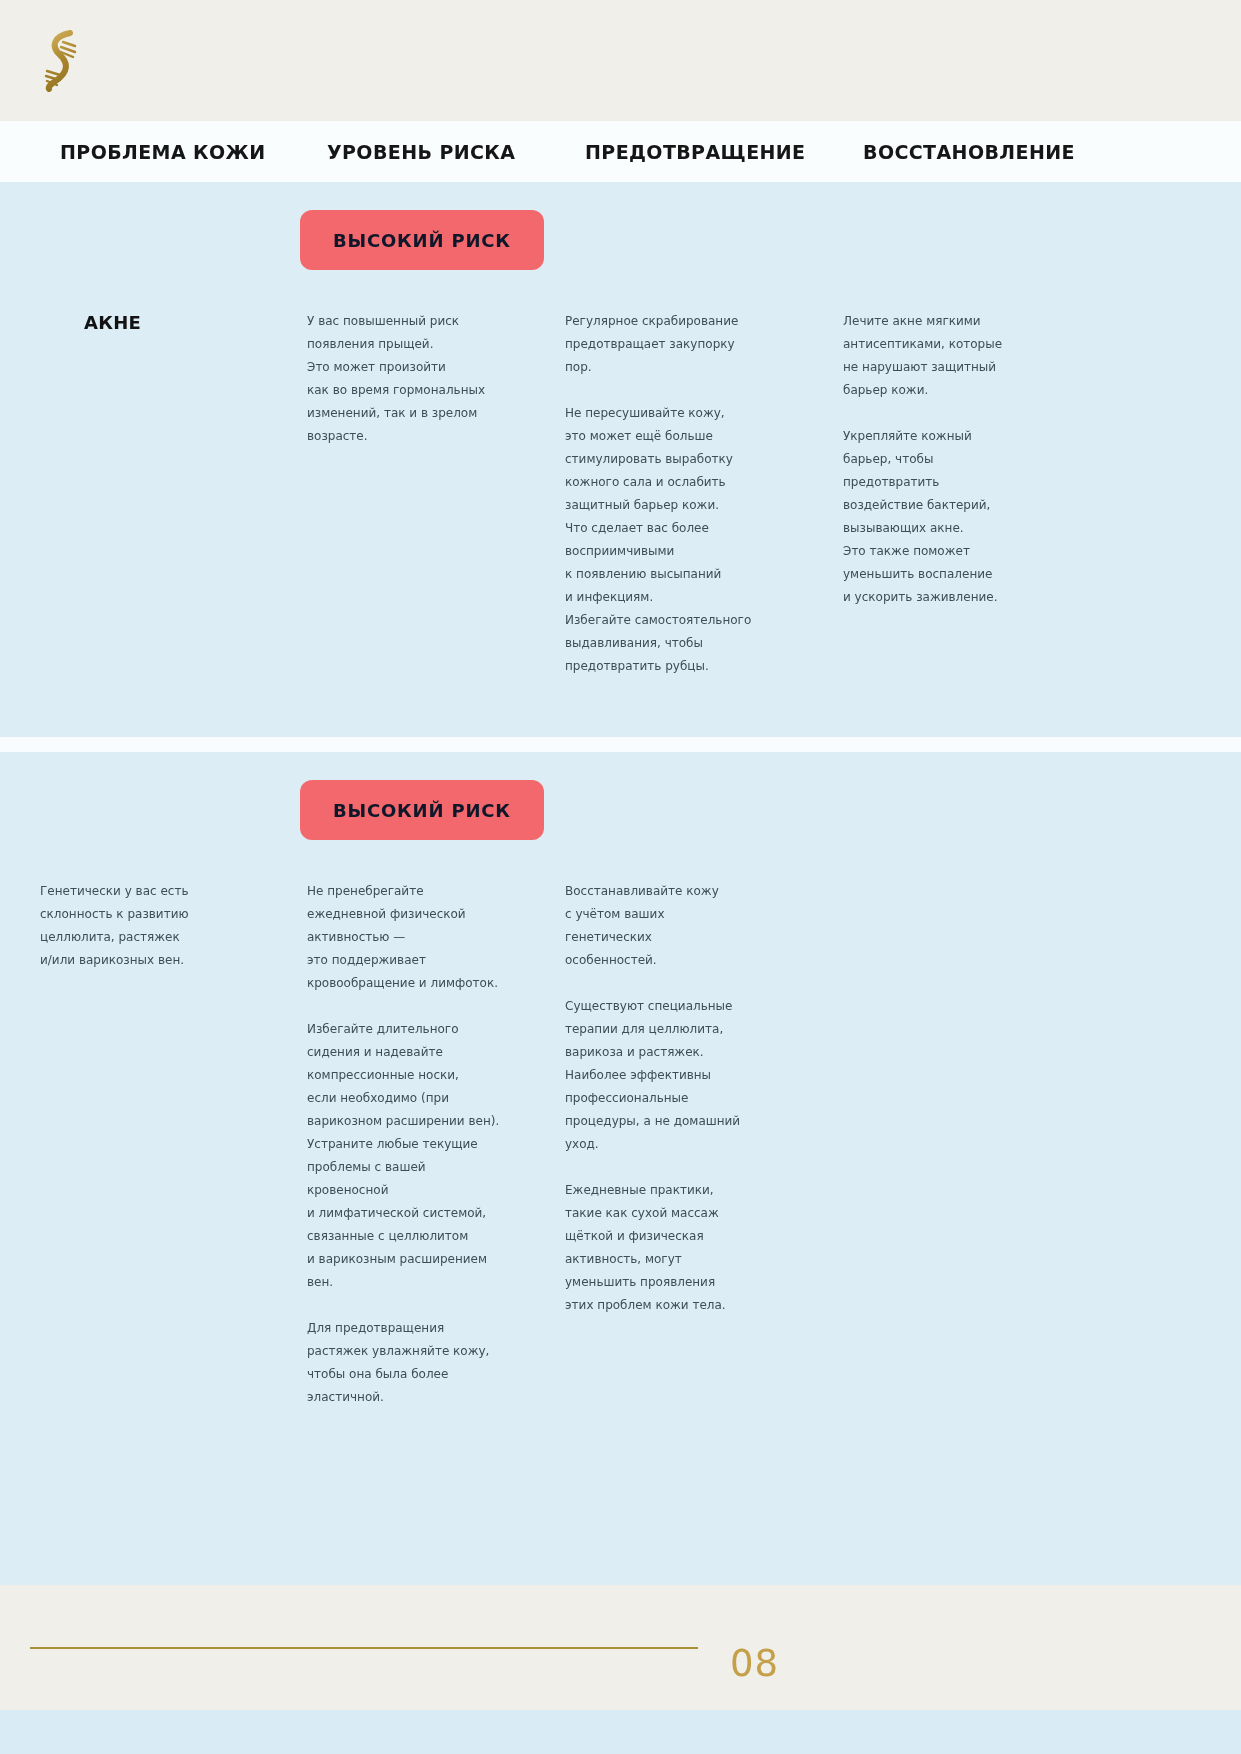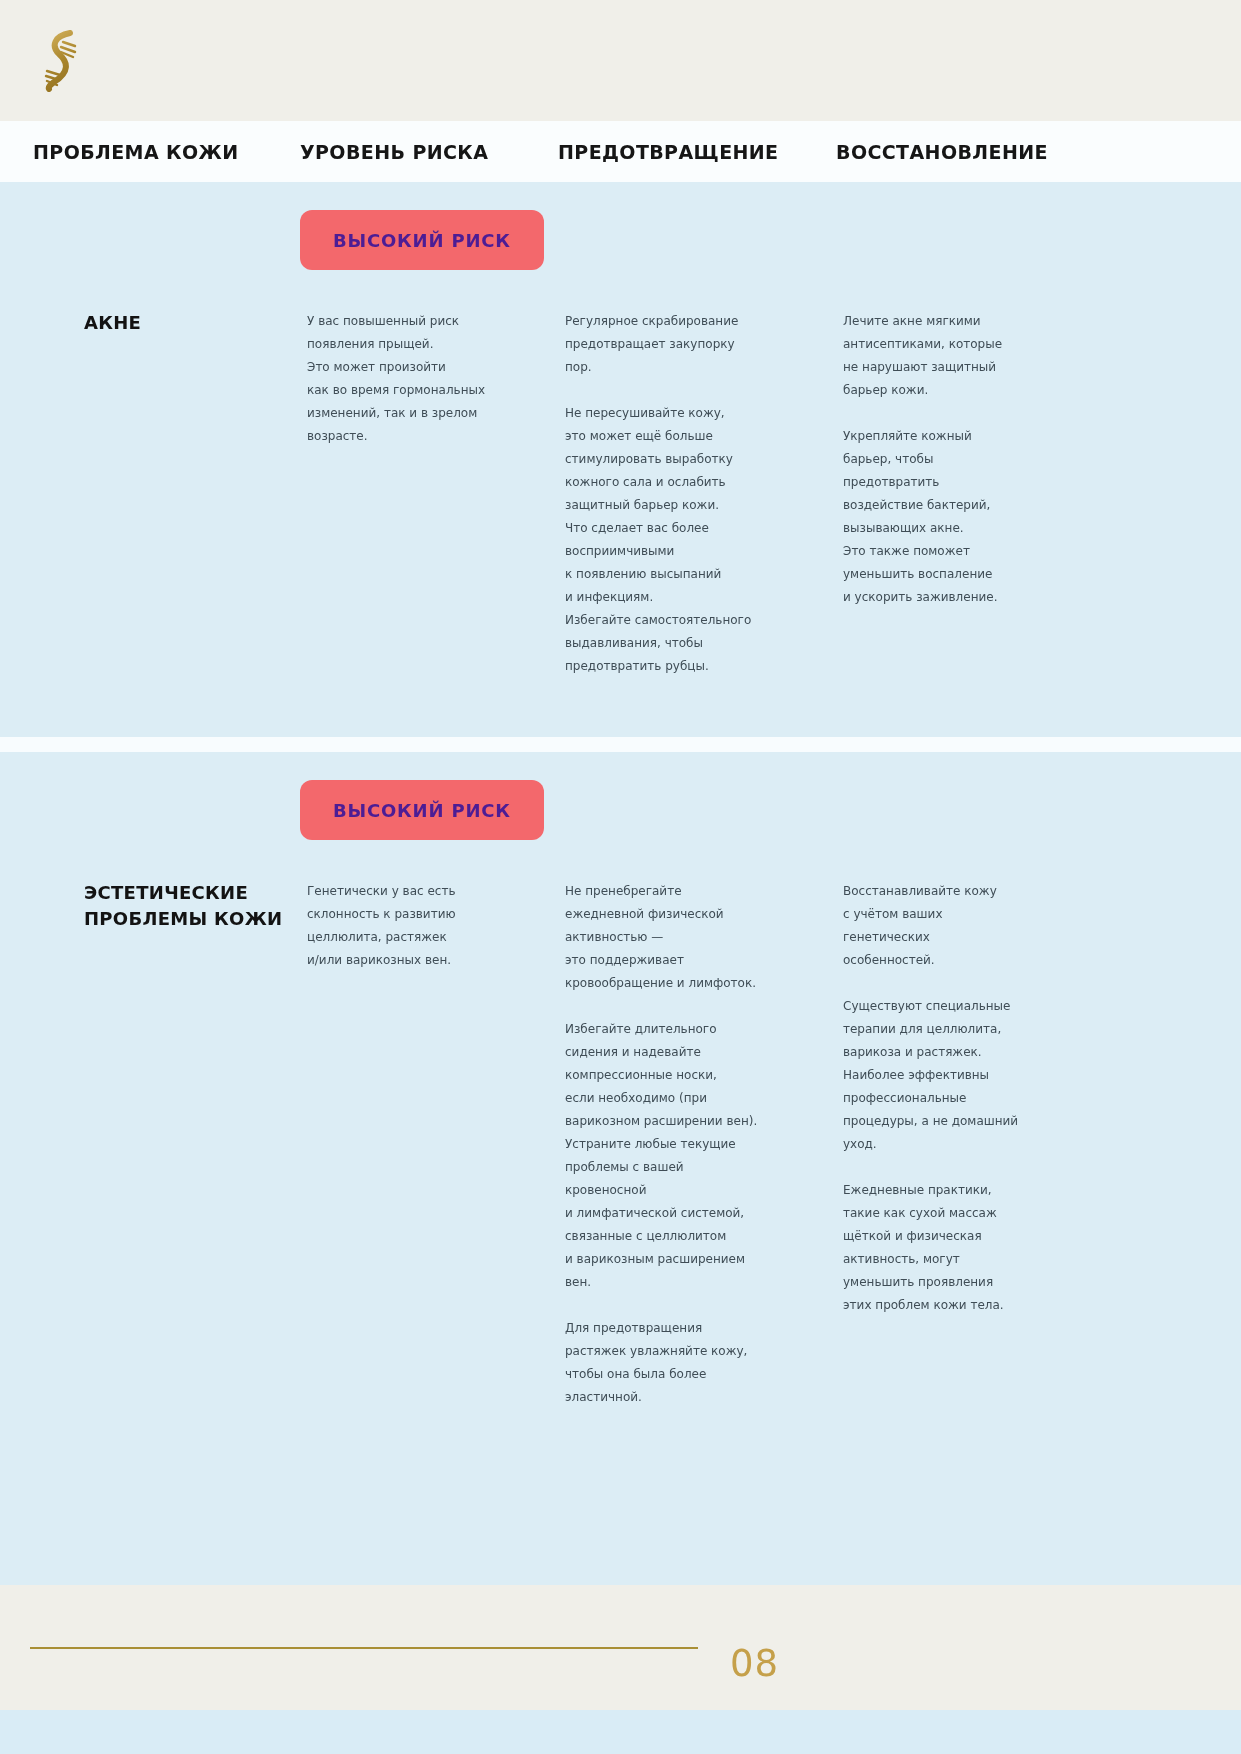--- a/index.html
+++ b/index.html
@@ -19,21 +19,21 @@
     position:relative;
   }
   .logo { position:absolute; left:42px; top:30px; width:38px; height:62px; }
 
   
   .table-header {
     height:61px;
     background:#FAFDFE;
     display:grid;
     grid-template-columns:267px 258px 278px 1fr;
-    padding:0 33px;
+    padding:0 60px;
     align-items:center;
   }
   .th {
     font-size:19px;
     font-weight:bold;
     color:#161616;
     letter-spacing:0.4px;
   }
 
   
@@ -52,21 +52,21 @@
   }
   .badge {
     grid-column:2;
     justify-self:start;
     margin-left:-7px;
     display:flex; align-items:center; justify-content:center;
     height:60px;
     padding:0 33px;
     background:#F3686C;
     border-radius:12px;
-    color:#4c1d95;
+    color:#0f172a;
     font-size:18px;
     font-weight:bold;
     letter-spacing:0.8px;
     white-space:nowrap;
   }
 
   .content-row {
     margin-top:40px;
     display:grid;
     grid-template-columns:267px 258px 278px 1fr;
@@ -186,22 +186,20 @@
     </div>
   </section>
 
   <div class="section-gap"></div>
 
   <section class="risk-section section-2">
     <div class="badge-row">
       <span class="badge">ВЫСОКИЙ РИСК</span>
     </div>
     <div class="content-row">
-      <div class="cell problem">ЭСТЕТИЧЕСКИЕ
-ПРОБЛЕМЫ КОЖИ</div>
       <div class="cell">Генетически у вас есть
 склонность к развитию
 целлюлита, растяжек
 и/или варикозных вен.</div>
       <div class="cell">Не пренебрегайте
 ежедневной физической
 активностью —
 это поддерживает
 кровообращение и лимфоток.
 

